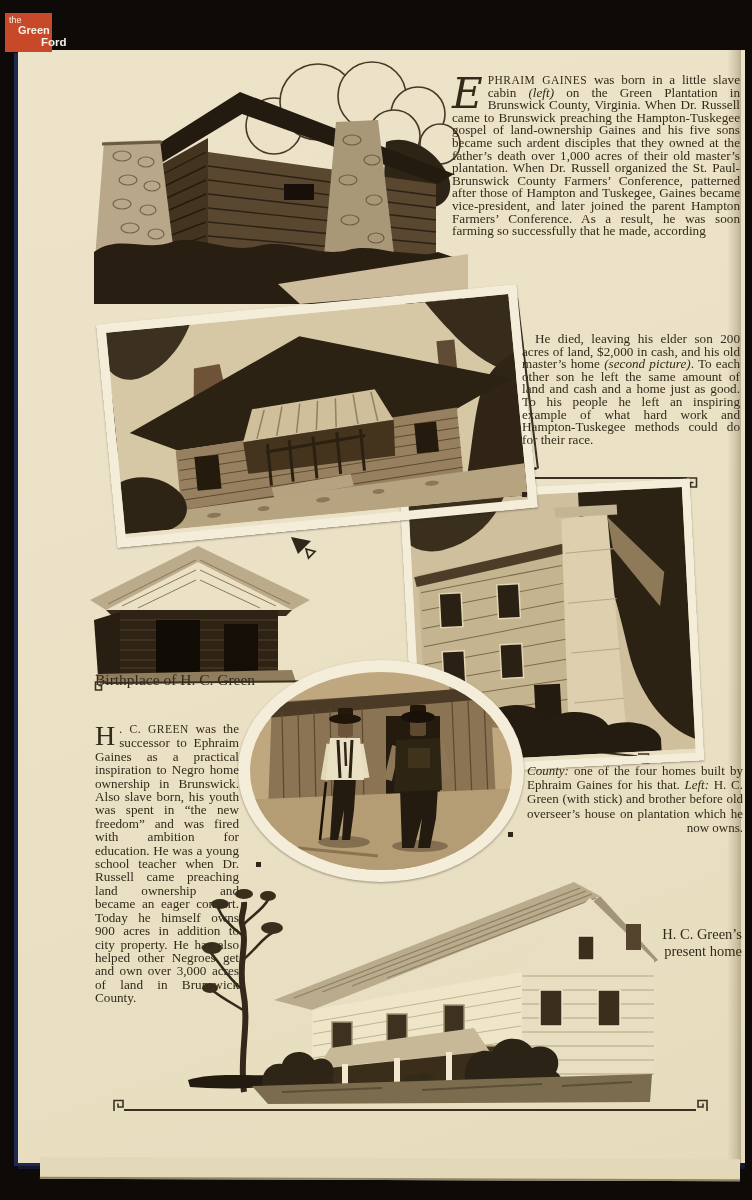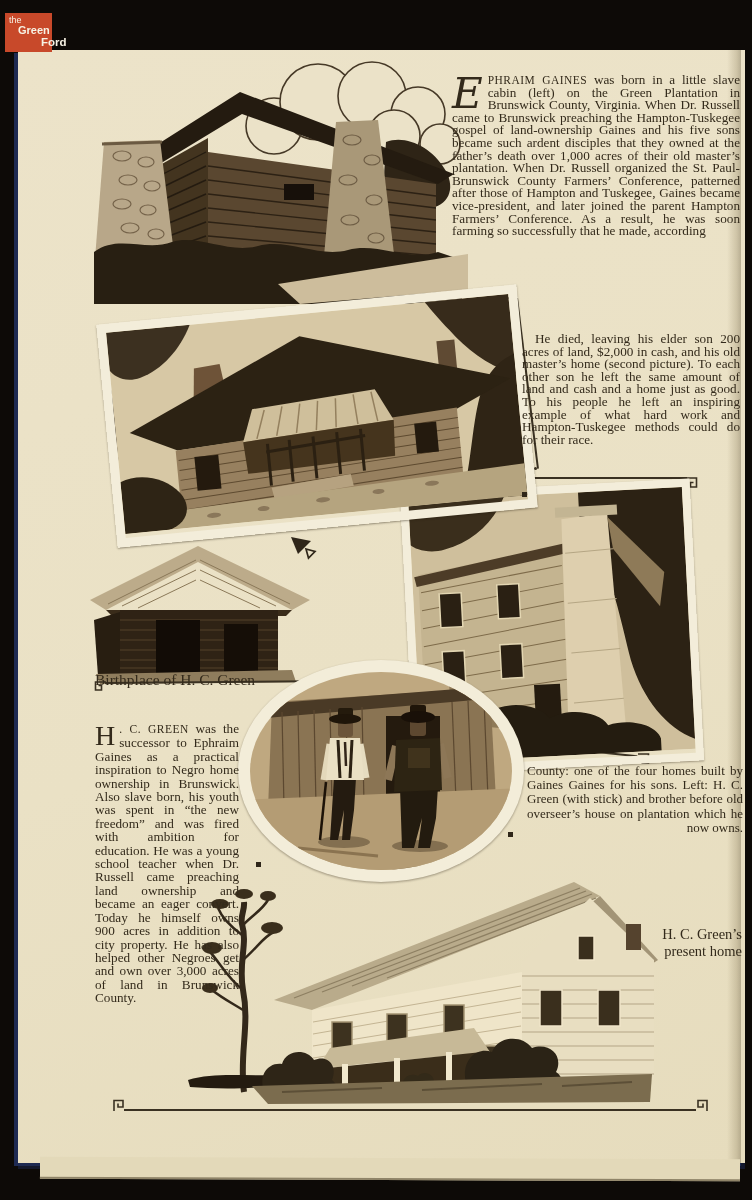--- a/index.html
+++ b/index.html
@@ -20,21 +20,21 @@
   .logo .l-the{left:4px;top:3px;font-size:9px;font-weight:400;}
   .logo .l-henry{left:13px;top:12px;font-size:11px;font-weight:700;}
   .logo .l-ford{left:4px;top:24px;font-size:11.5px;font-weight:700;margin-left:32px;}
   
   .tb{position:absolute;text-align:justify;hyphens:none;}
   .main-wide{left:434px;top:24px;width:288px;font-size:13.2px;line-height:12.6px;}
   .main-n1{left:504px;top:222px;width:218px;font-size:13.2px;line-height:12.6px;}
   .main-n2{left:504px;top:283px;width:218px;font-size:13.2px;line-height:12.6px;text-indent:13px;}
   .green-col{left:77px;top:672px;width:144px;font-size:13.2px;line-height:13.4px;}
   .sc{font-size:.87em;letter-spacing:.5px;}
-  .it{}
+  .it{font-style:italic;}
   .dropcap-e{float:left;font-family:"DejaVu Serif",serif;font-style:italic;
              font-size:42px;line-height:.8;margin:3px 5px 0 0;}
   .dropcap-h{float:left;font-family:"Liberation Serif",serif;
              font-size:28px;line-height:.85;margin:2px 4px 0 0;}
   .cap-birthplace{left:77px;top:621px;font-size:15.5px;line-height:17px;text-align:left;}
   .cap-homes{left:509px;top:714px;width:216px;font-size:13px;line-height:14.2px;
              text-align:justify;text-align-last:right;}
   .cap-present{left:640px;top:876px;width:84px;font-size:14.5px;line-height:16.5px;text-align:right;}
   
   .photo{position:absolute;}
@@ -419,21 +419,21 @@
       <span>He died, leaving his elder son 200 acres of land, $2,000 in cash, and his old master’s home </span><span class="it">(second picture)</span><span>. To each other son he left the same amount of land and cash and a home just as good. To his people he left an inspiring example of what hard work and Hampton-Tuskegee methods could do for their race.</span>
     </div>
 
     <div class="tb cap-birthplace txt">Birthplace of H. C. Green</div>
 
     <div class="tb green-col txt">
       <span class="dropcap-h">H</span><span class="sc">. C. GREEN</span><span> was the successor to Ephraim Gaines as a practical inspiration to Negro home ownership in Brunswick. Also slave born, his youth was spent in “the new freedom” and was fired with ambition for education. He was a young school teacher when Dr. Russell came preaching land ownership and became an eager convert. Today he himself owns 900 acres in addition to city property. He has also helped other Negroes get and own over 3,000 acres of land in Brunswick County.</span>
     </div>
 
     <div class="tb cap-homes txt">
-      <span class="it">County:</span><span> one of the four homes built by Gaines Gaines for his sons. </span><span class="it">Left:</span><span> H. C. Green (with stick) and brother before old overseer’s house on plantation which he now owns.</span>
+      <span class="it">County:</span><span> one of the four homes built by Ephraim Gaines for his that. </span><span class="it">Left:</span><span> H. C. Green (with stick) and brother before old overseer’s house on plantation which he now owns.</span>
     </div>
 
     <div class="tb cap-present txt">H. C. Green’s present home</div>
 
   </div>
 
   <div class="logo">
     <span class="l-the">the</span>
     <span class="l-henry">Green</span>
     <span class="l-ford">Ford</span>

